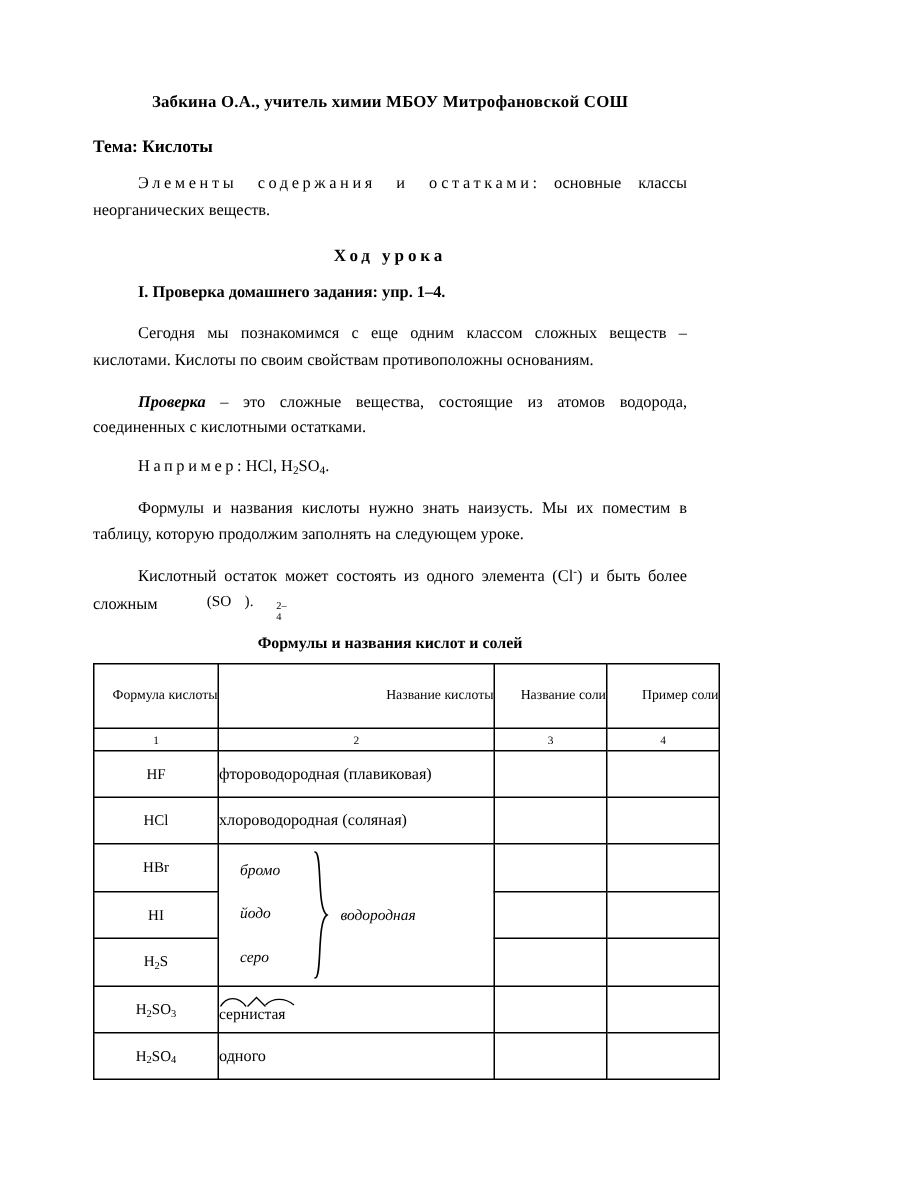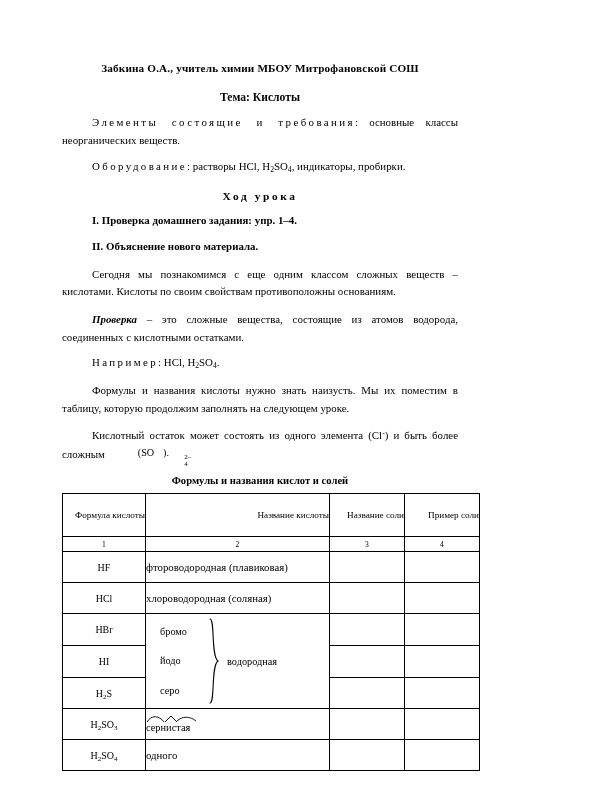--- a/index.html
+++ b/index.html
@@ -27,21 +27,20 @@
   
   .doc-title {
     text-align: center;
     font-weight: bold;
     font-size: 11.2px;
     letter-spacing: 0.15px;
     margin: 6px 0 0 0;
     line-height: 1.2;
   }
   .topic-line {
-    text-align: center;
     font-weight: bold;
     font-size: 11.6px;
     margin: 16px 0 0 0;
   }
   .section-center {
     text-align: center;
     font-weight: bold;
     font-size: 11.4px;
     letter-spacing: 2.6px;
     margin: 15px 0 0 0;
@@ -151,20 +150,21 @@
     padding-left: 14px;
     height: 30px;
   }
   td.blank { height: 30px; }
 
   
   td.group-cell {
     position: relative;
     padding: 0;
     height: 0;
+    font-style: italic;
   }
   .group-box {
     position: relative;
     height: 100%;
     min-height: 94px;
     display: flex;
     align-items: center;
   }
   .group-prefixes {
     display: flex;
@@ -210,32 +210,28 @@
 </head>
 <body>
 
 <div class="page">
 
   <div class="doc-title">Забкина О.А., учитель химии МБОУ Митрофановской СОШ</div>
 
   <div class="topic-line">Тема: Кислоты</div>
 
   <p class="body">
-    <span class="spaced">Элементы состоящие и требования</span><span>: основные классы неорганических веществ.</span>
+    <span class="spaced">Элементы содержания и остатками</span><span>: основные классы неорганических веществ.</span>
   </p>
 
-  <p class="body tight" style="text-indent:30px;">
-    <span class="spaced">Оборудование</span><span>: растворы HCl, H</span><sub>2</sub><span>SO</span><sub>4</sub><span>, индикаторы, пробирки.</span>
-  </p>
 
   <div class="section-center">Ход урока</div>
 
   <p class="body roman">I. Проверка домашнего задания: упр. 1–4.</p>
 
-  <p class="body roman tight">II. Объяснение нового материала.</p>
 
   <p class="body">Сегодня мы познакомимся с еще одним классом сложных веществ – кислотами. Кислоты по своим свойствам противоположны основаниям.</p>
 
   <p class="body">
     <span class="ital">Проверка</span><span> – это сложные вещества, состоящие из атомов водорода, соединенных с кислотными остатками.</span>
   </p>
 
   <p class="body tight">
     <span class="spaced">Например</span><span>: HCl, H</span><sub>2</sub><span>SO</span><sub>4</sub><span>.</span>
   </p>

